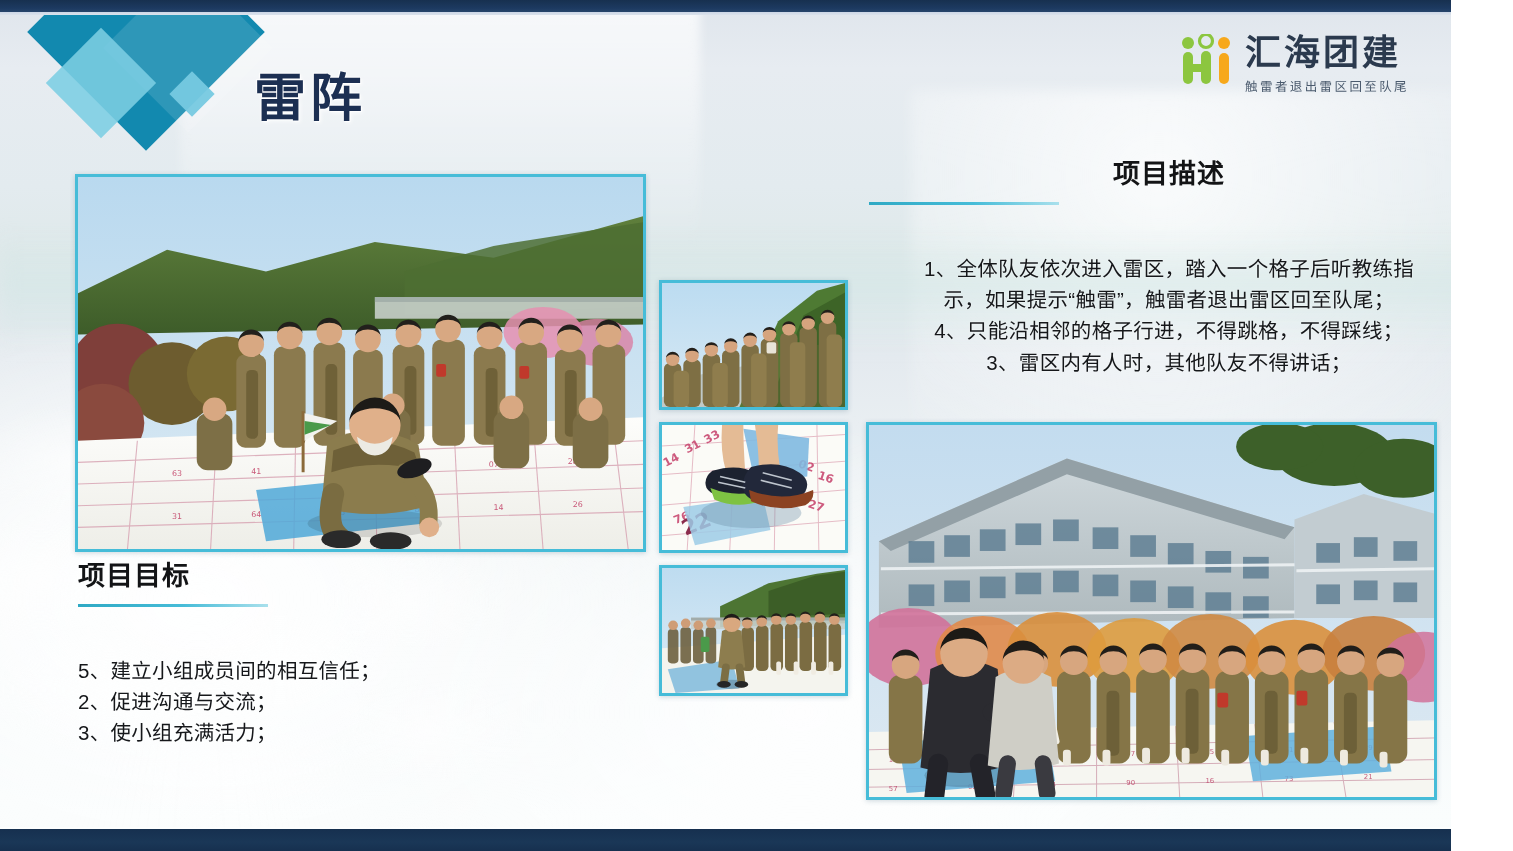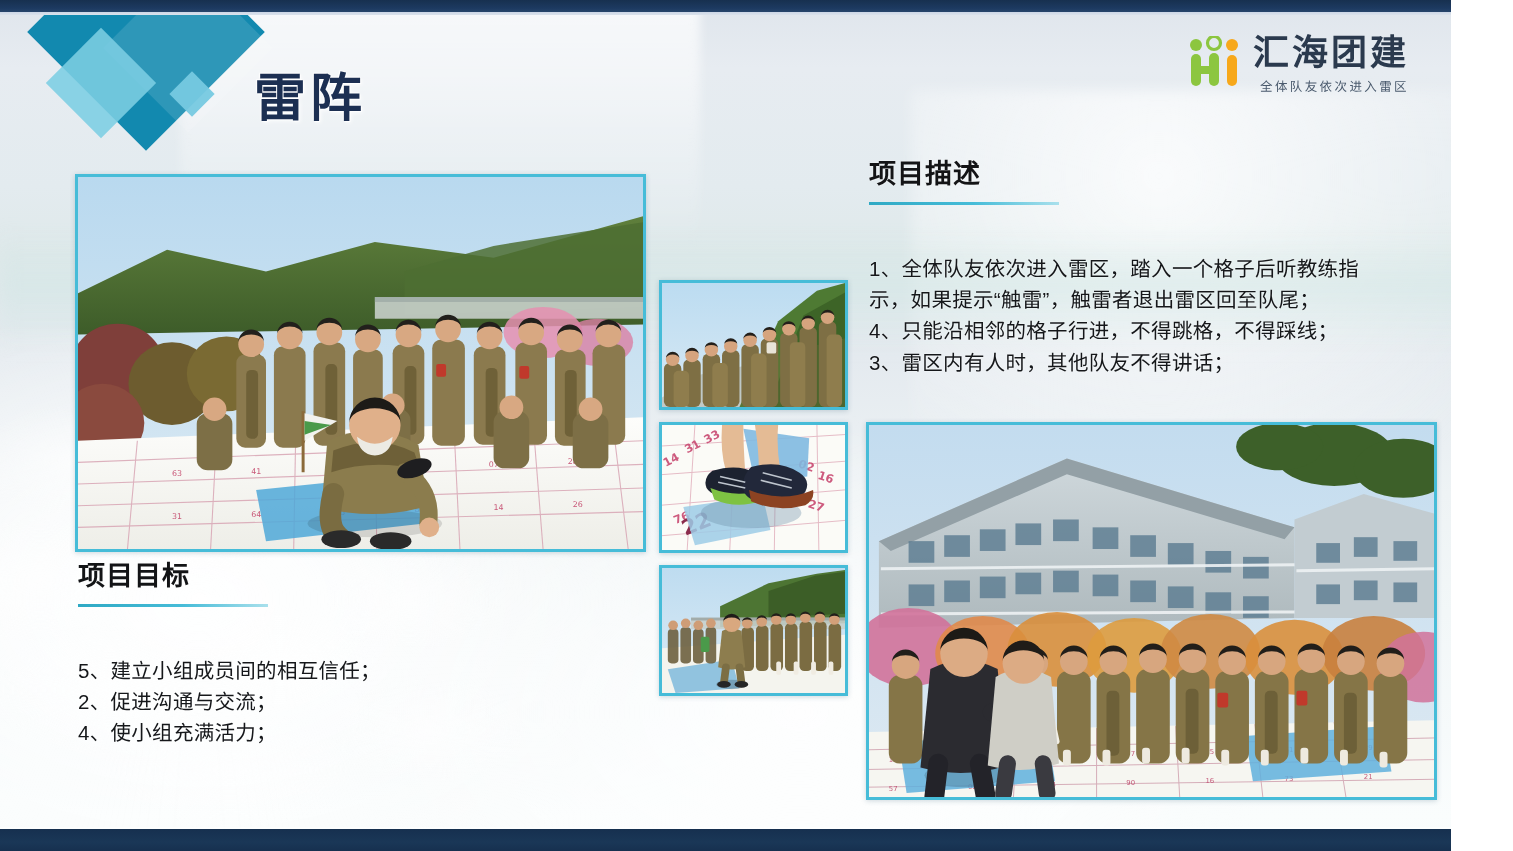--- a/index.html
+++ b/index.html
@@ -145,21 +145,21 @@
     text-shadow:
        0 0 3px rgba(255,255,255,.95),
        1px 1px 0 rgba(255,255,255,.85),
       -1px -1px 0 rgba(255,255,255,.85),
        2px 2px 4px rgba(255,255,255,.7);
   }
 
   
   .logo{
     position:absolute; right:42px; top:34px;
-    display:flex; align-items:center; gap:10px;
+    display:flex; align-items:flex-start; gap:10px;
     z-index:10;
   }
   .logo-mark{ width:58px; height:56px; flex:none; }
   .logo-txt{ display:flex; flex-direction:column; }
   .logo-name{
     font-size:36px; font-weight:bold;
     color:#2b3a4e; letter-spacing:3px; line-height:1.05;
   }
   .logo-sub{
     font-size:12.5px; color:#4a5a6d;
@@ -179,21 +179,21 @@
   .photo svg{ display:block; width:100%; height:100%; }
 
   #photo-main  { left:75px;  top:174px; width:571px; height:378px; }
   #photo-thumb1{ left:659px; top:280px; width:189px; height:130px; }
   #photo-thumb2{ left:659px; top:422px; width:189px; height:131px; }
   #photo-thumb3{ left:659px; top:565px; width:189px; height:131px; }
   #photo-bottom{ left:866px; top:422px; width:571px; height:378px; }
 
   
   .block{ position:absolute; z-index:14; }
-  #block-desc { left:869px; top:160px; width:600px; }
+  #block-desc { left:869px; top:160px; width:600px;text-align:center; }
   #block-goal { left:78px;  top:562px; width:590px; }
 
   .block-head{
     font-size:27px; font-weight:bold;
     color:#131416; letter-spacing:1px;
     line-height:1.1;
     text-shadow:0 0 2px rgba(255,255,255,.85);
   }
   .block-rule{
     width:190px; height:3px; margin:12px 0 8px 0;
@@ -263,21 +263,21 @@
       <circle cx="29" cy="7" r="6.5" fill="none" stroke="#8cc63f" stroke-width="3.2"></circle>
       <rect x="24" y="17" width="10" height="33" rx="5" fill="#8cc63f"></rect>
 
       <rect x="10" y="30" width="20" height="8" rx="4" fill="#8cc63f"></rect>
 
       <circle cx="47" cy="9" r="6" fill="#f7a81b"></circle>
       <rect x="42" y="19" width="10" height="31" rx="5" fill="#f7a81b"></rect>
     </svg>
     <div class="logo-txt">
       <div class="logo-name">汇海团建</div>
-      <div class="logo-sub">全体队友依次进入雷区</div>
+      <div class="logo-sub">触雷者退出雷区回至队尾</div>
     </div>
   </div>
 
   <div class="photo" id="photo-main">
     <svg viewBox="0 0 571 378" preserveAspectRatio="none">
       <defs>
         <linearGradient id="sky1" x1="0" y1="0" x2="0" y2="1">
           <stop offset="0%" stop-color="#b9d9ef"></stop>
             <stop offset="100%" stop-color="#dceaf3"></stop>
         </linearGradient>
@@ -818,17 +818,17 @@
       <li>3、雷区内有人时，其他队友不得讲话；</li>
     </ul>
   </div>
 
   <div class="block" id="block-goal">
     <div class="block-head">项目目标</div>
     <div class="block-rule"></div>
     <ul class="block-list">
       <li>5、建立小组成员间的相互信任；</li>
       <li>2、促进沟通与交流；</li>
-      <li>4、使小组充满活力；</li>
+      <li>3、使小组充满活力；</li>
     </ul>
   </div>
 
 </div>
 
 </body></html>

